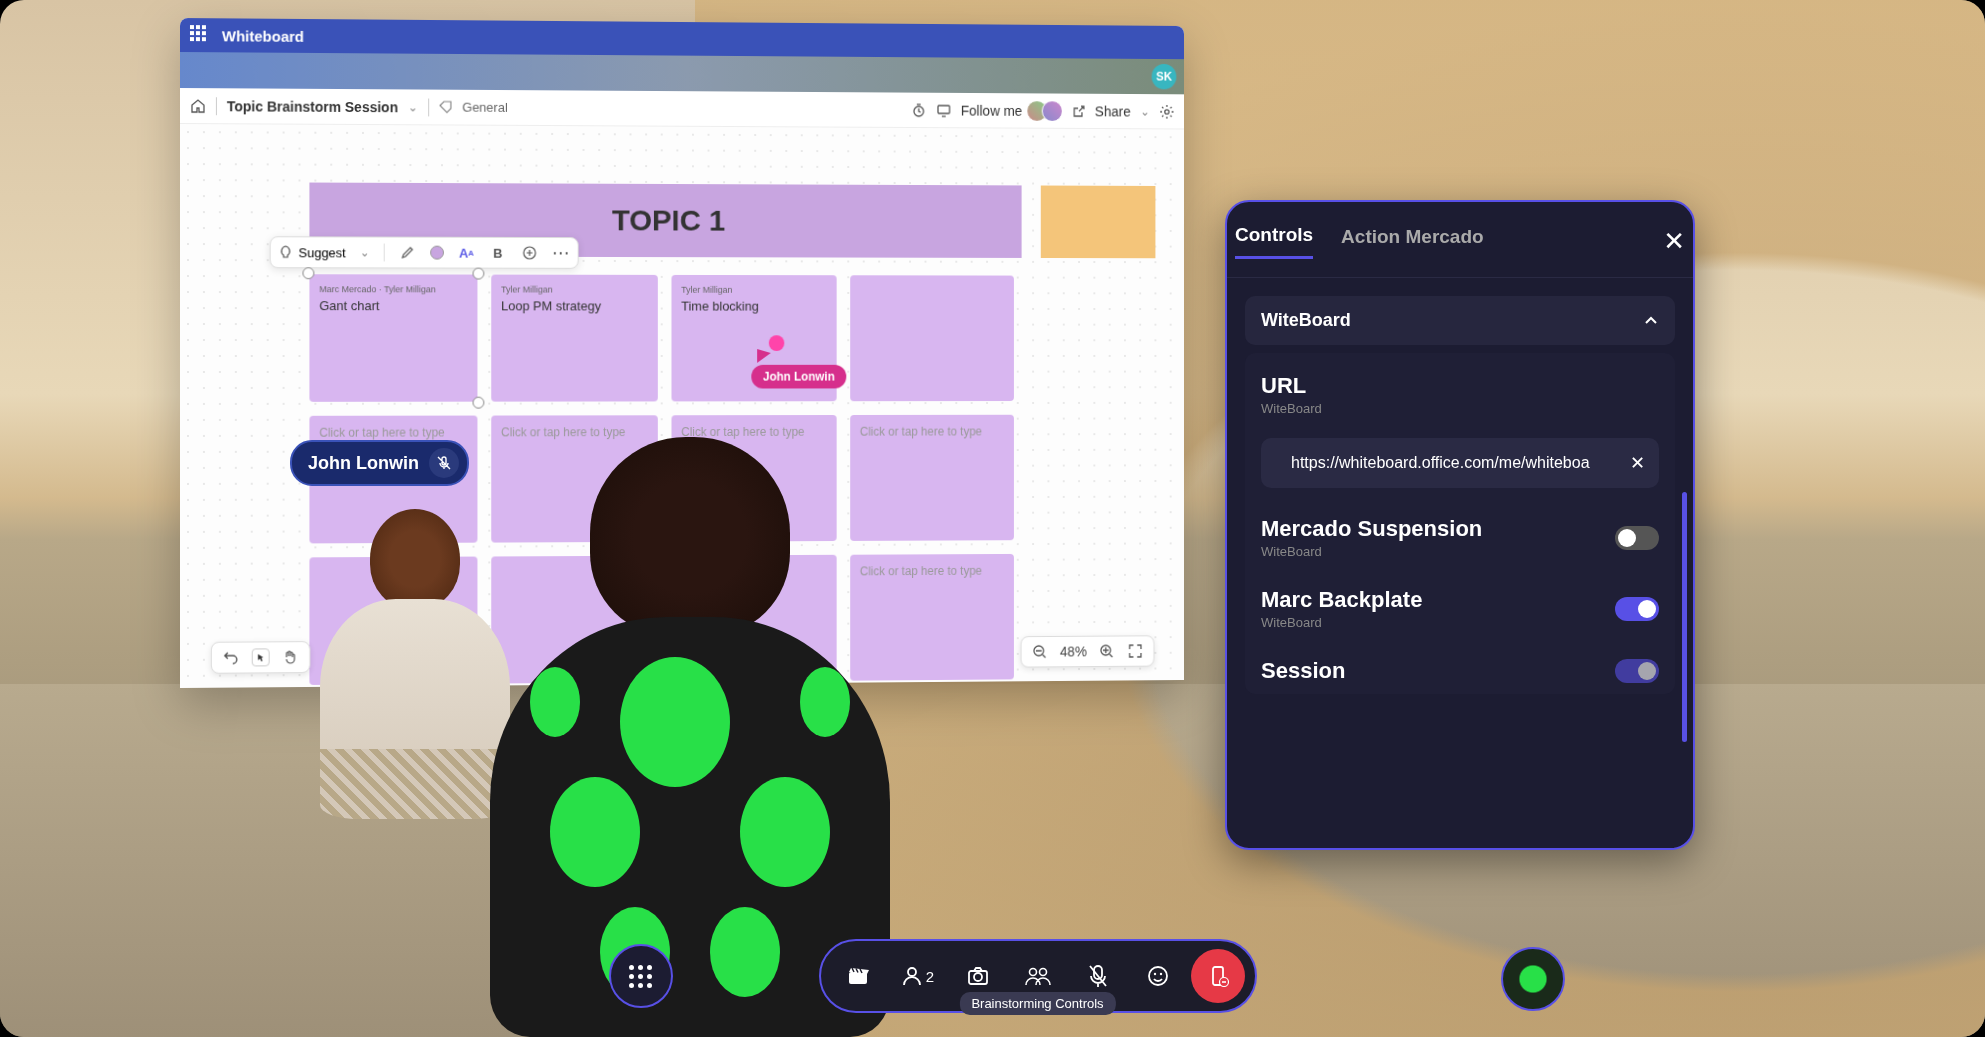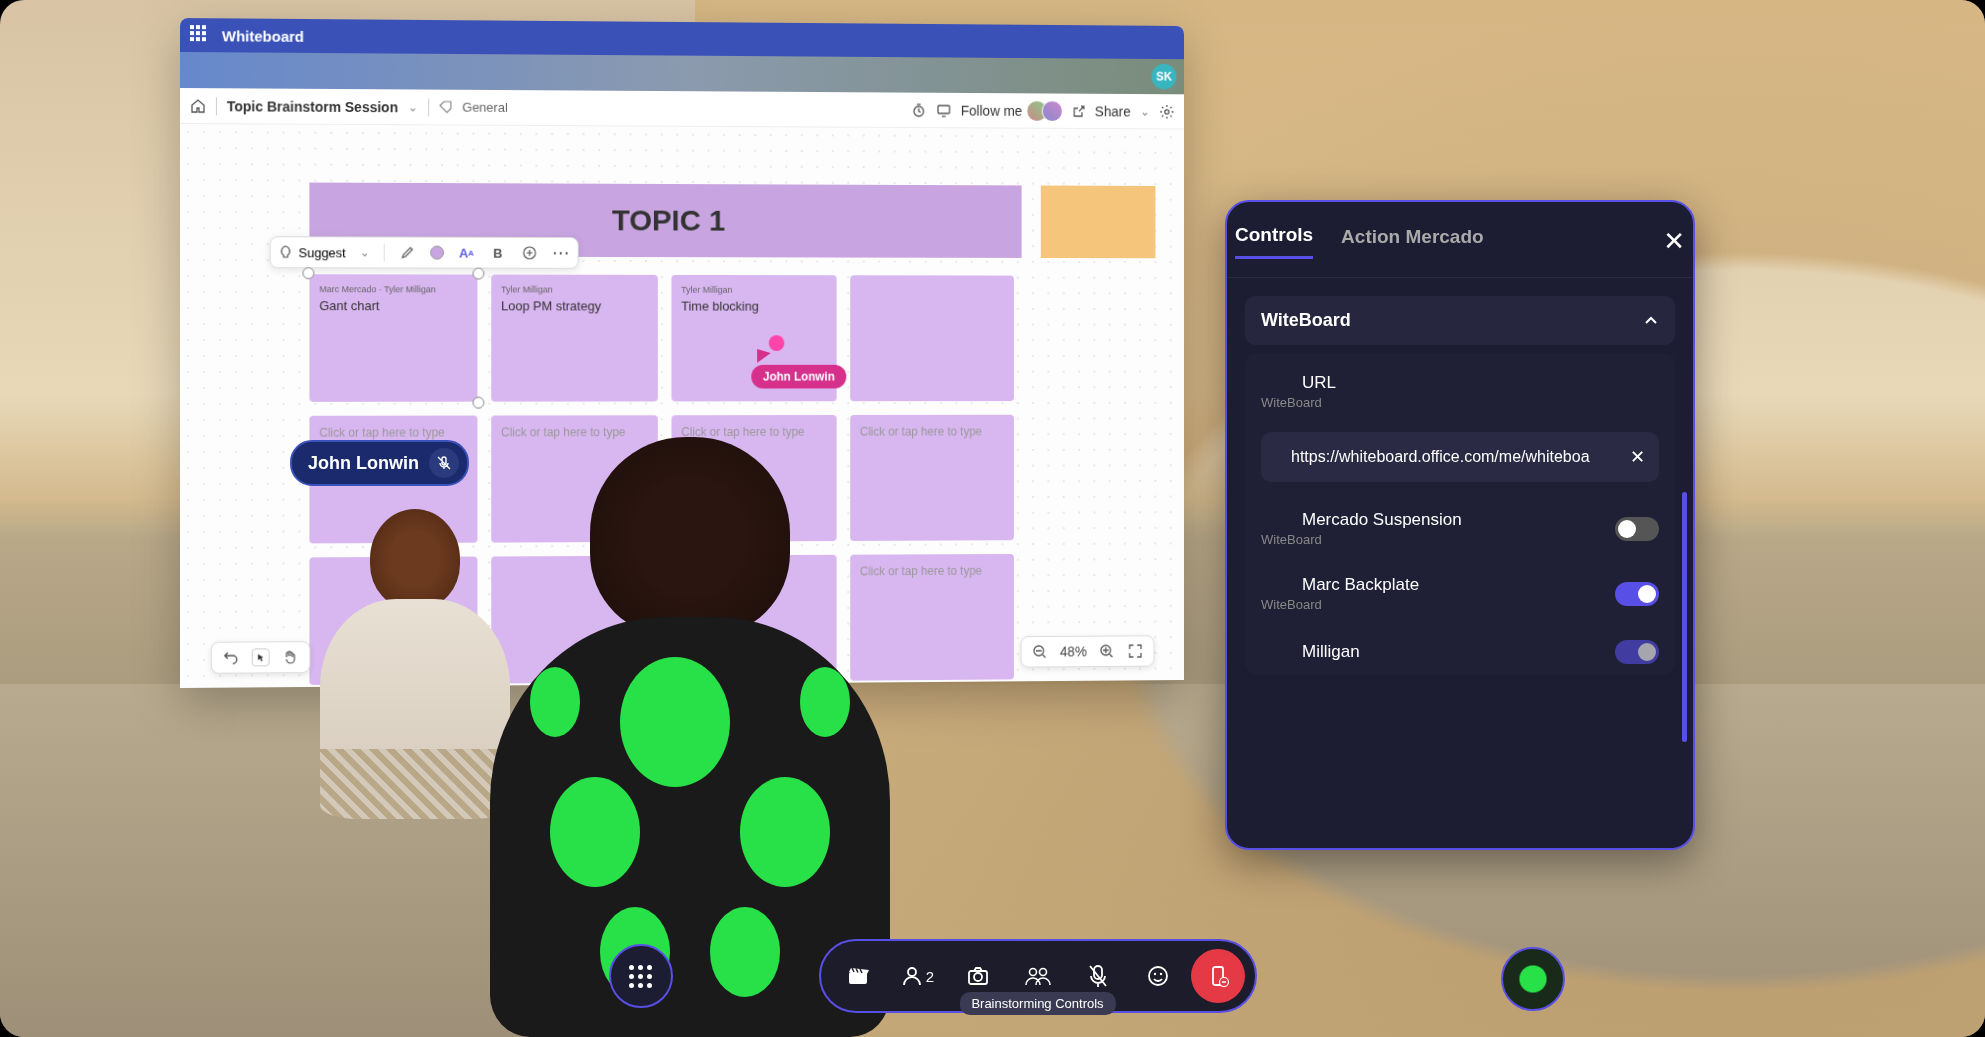--- a/index.html
+++ b/index.html
@@ -72,21 +72,21 @@
 .ctrl-tabs { display: flex; align-items: center; padding: 0 8px 18px; gap: 28px; font-size: 19px; border-bottom: 1px solid #2a2a44; }
 .ctrl-tabs .tab { padding-bottom: 10px; cursor: pointer; color: #aaa; font-weight: 600; }
 .ctrl-tabs .tab.active { color: #fff; border-bottom: 3px solid #5850e6; }
 .ctrl-tabs .close { margin-left: auto; font-size: 26px; cursor: pointer; }
 .ctrl-search { margin: 18px 18px 0; background: #26263e; border-radius: 10px; padding: 16px 18px; font-size: 17px; color: #aaa; }
 .ctrl-section { margin: 18px 18px 0; }
 .ctrl-sec-head { background: #26263e; border-radius: 10px; padding: 14px 16px; display: flex; align-items: center; justify-content: space-between; font-size: 18px; font-weight: 600; cursor: pointer; }
 .ctrl-body { background: #1f1f36; border-radius: 10px; margin-top: 8px; padding: 6px 0; }
 .ctrl-row { padding: 14px 16px; display: flex; align-items: center; justify-content: space-between; }
 .ctrl-row .lbls { display: flex; flex-direction: column; gap: 2px; }
-.ctrl-row .main { font-size: 17px; font-weight: 400; margin-left: 41px; }
+.ctrl-row .main { font-size: 22px; font-weight: 700; }
 .ctrl-row .sub { font-size: 13px; color: #888; }
 .ctrl-input-row { margin: 8px 16px 14px; background: #2a2a44; border-radius: 10px; padding: 14px 14px; display: flex; align-items: center; justify-content: space-between; font-size: 16px; }
 .ctrl-input-row .txt { white-space: nowrap; overflow: hidden; text-overflow: ellipsis; max-width: 360px; margin-left: 16px; }
 .toggle { width: 44px; height: 24px; border-radius: 12px; background: #555; position: relative; cursor: pointer; flex-shrink: 0; }
 .toggle::after { content:""; position:absolute; width:18px; height:18px; border-radius:50%; background:#fff; top:3px; left:3px; }
 .toggle.on { background: #5850e6; }
 .toggle.on::after { left: auto; right: 3px; }
 .ctrl-scroll { position: absolute; right: 6px; top: 290px; width: 5px; height: 250px; background: #5850e6; border-radius: 3px; }
 
 
@@ -351,21 +351,21 @@
         </div>
         <div class="ctrl-row">
           <div class="lbls">
             <span class="main">Marc Backplate</span>
             <span class="sub">WiteBoard</span>
           </div>
           <div class="toggle on"></div>
         </div>
         <div class="ctrl-row" style="padding-bottom:4px">
           <div class="lbls">
-            <span class="main">Milligan</span>
+            <span class="main">Session</span>
           </div>
           <div class="toggle on" style="opacity:.6"></div>
         </div>
       </div>
     </div>
     <div class="ctrl-scroll"></div>
   </div>
 
   <div class="dock">
     <div class="dock-circle" style="position:relative;left:-120px">

